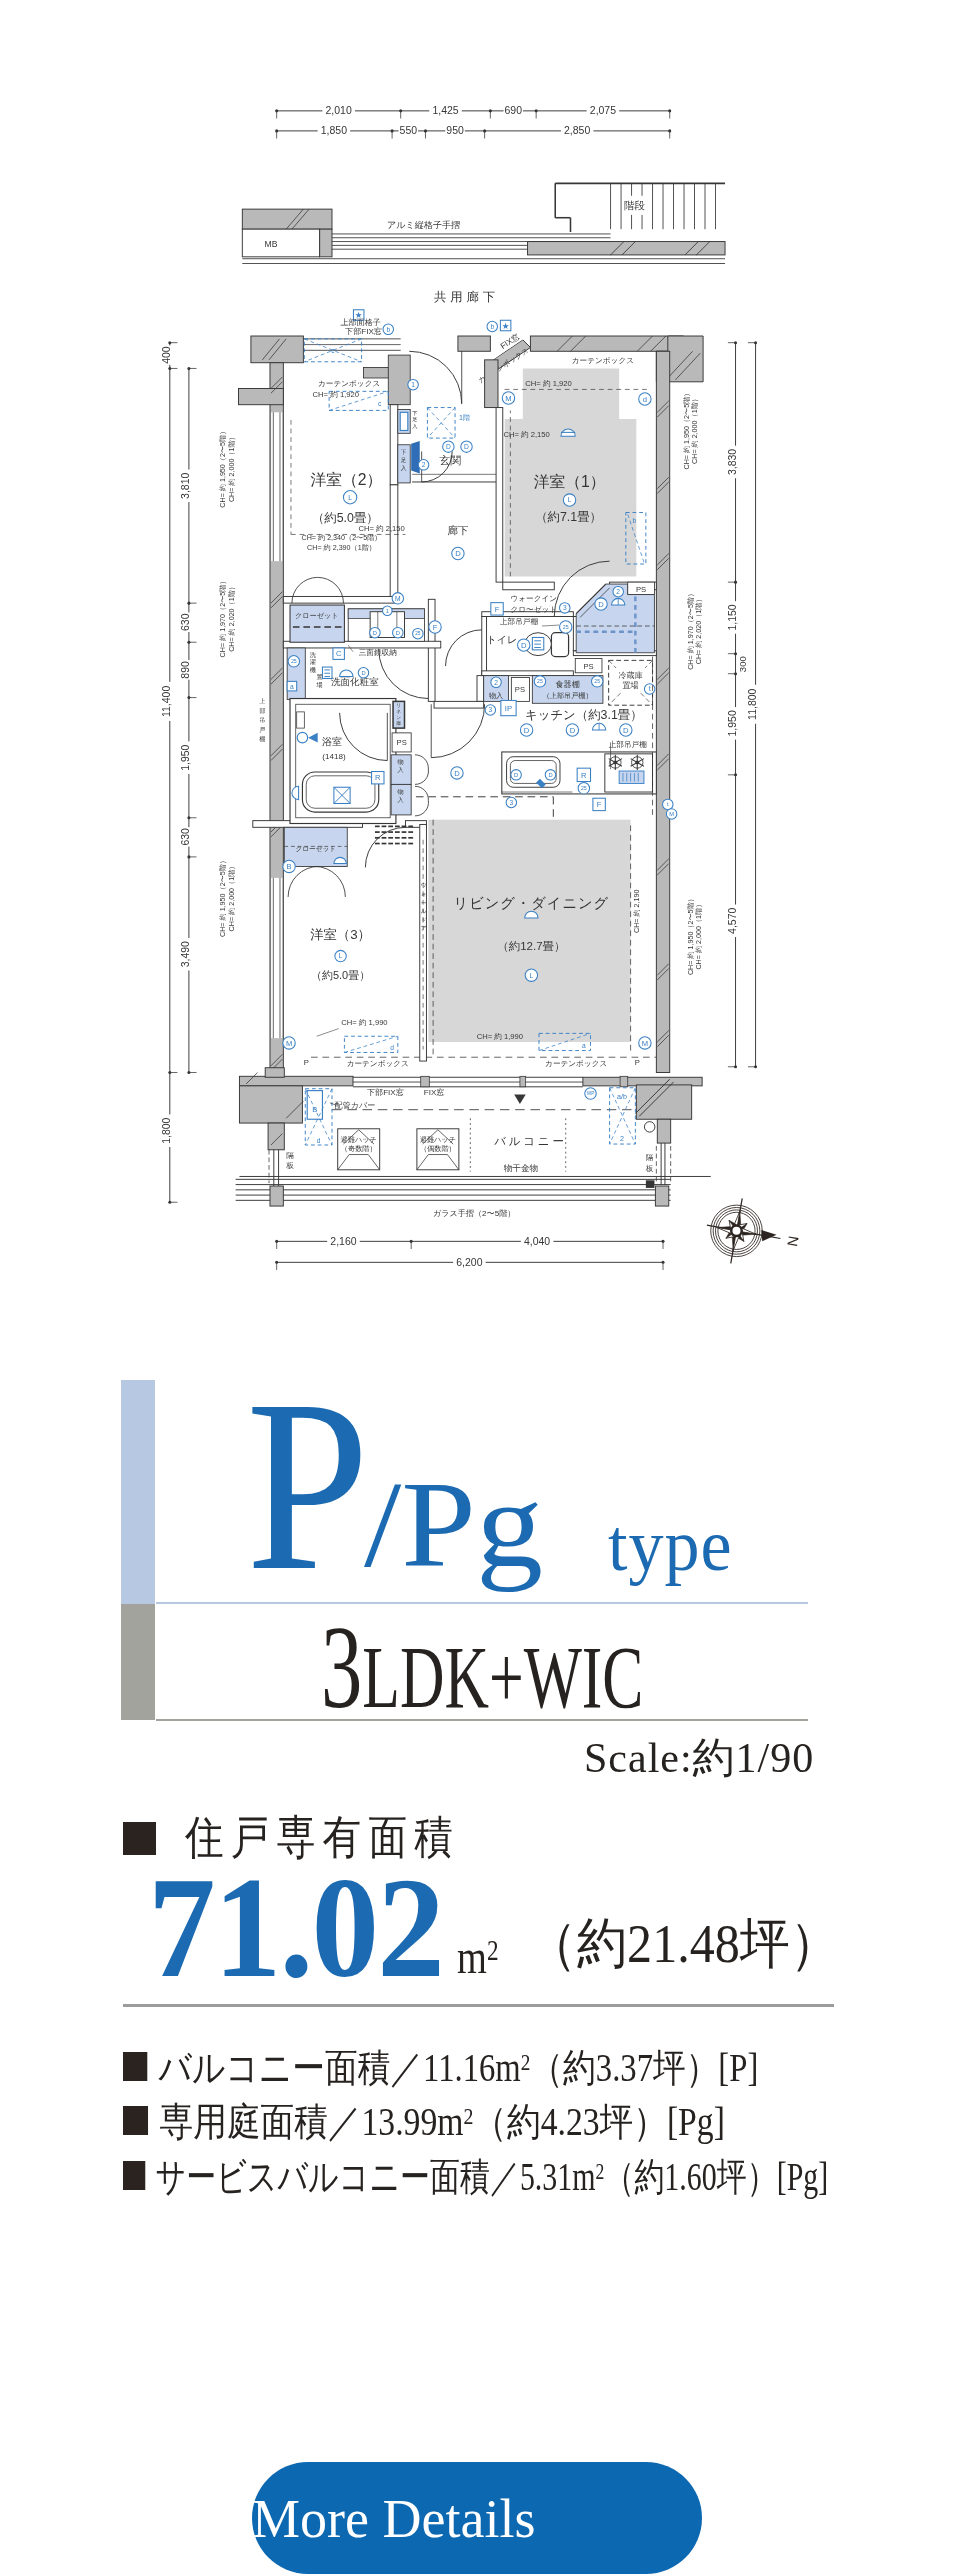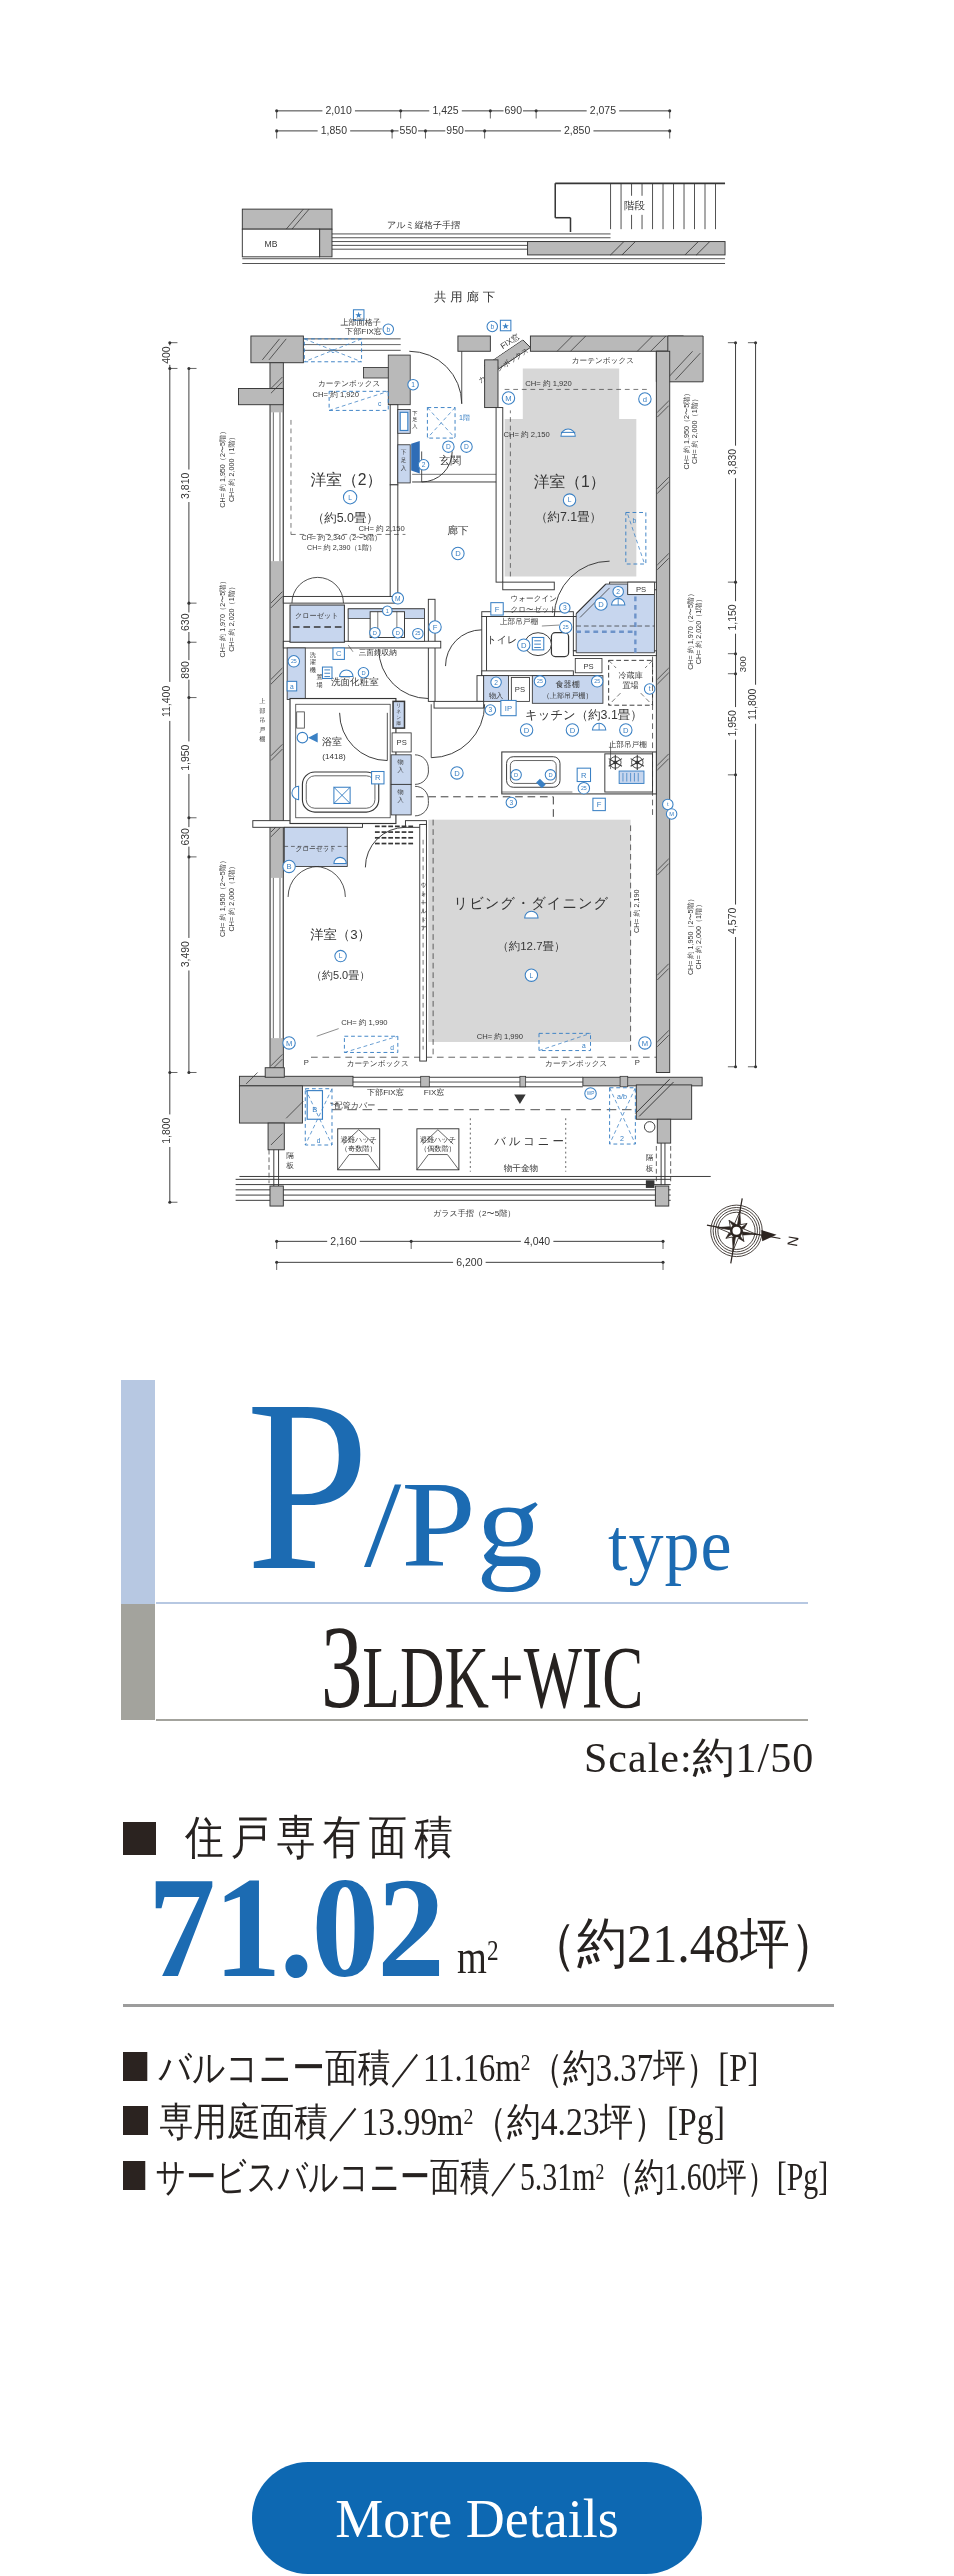--- a/index.html
+++ b/index.html
@@ -1196,21 +1196,21 @@
 <div class="abs" style="left:156px;top:1719px;width:652px;height:1.9px;background:#a3a39d;"></div>
 
 <div class="abs serif" style="left:246px;top:1362px;font-size:246px;line-height:1;color:#1c6bb2;transform:scale(0.90,1);transform-origin:left top;">P</div>
 
 <div class="abs serif" style="left:364px;top:1464px;font-size:122px;line-height:1;color:#1c6bb2;transform:scale(1.1,1);transform-origin:left top;">/Pg</div>
 
 <div class="abs serif" style="left:608px;top:1509px;font-size:73px;line-height:1;color:#1c6bb2;letter-spacing:1px;transform:scale(0.96,1);transform-origin:left top;">type</div>
 
 <div class="abs serif" style="left:321px;top:1609px;font-size:118px;line-height:1;color:#262220;white-space:nowrap;transform:scale(0.70,1);transform-origin:left top;">3<span style="font-size:88px;">LDK+WIC</span></div>
 
-<div class="abs serif" style="left:584px;top:1737px;font-size:42px;line-height:1;color:#262220;letter-spacing:1px;white-space:nowrap;">Scale:約1/50</div>
+<div class="abs serif" style="left:584px;top:1737px;font-size:42px;line-height:1;color:#262220;letter-spacing:1px;white-space:nowrap;">Scale:約1/90</div>
 
 <div class="abs" style="left:123px;top:1822px;width:33px;height:33px;background:#2b2320;"></div>
 
 <div class="abs serif" style="left:185px;top:1815px;font-size:46px;line-height:1;color:#262220;letter-spacing:8.6px;white-space:nowrap;transform:scale(0.84,1);transform-origin:left top;">住戸専有面積</div>
 
 <div class="abs serif" style="left:148px;top:1857px;font-size:143px;line-height:1;color:#1c6bb2;font-weight:bold;letter-spacing:-1.9px;white-space:nowrap;transform:scale(0.945,1);transform-origin:left top;">71.02</div>
 
 <div class="abs serif" style="left:457px;top:1933px;font-size:48px;line-height:1;color:#262220;transform:scale(0.8,1);transform-origin:left top;">m<span style="font-size:29px;vertical-align:13.4px;">2</span></div>
 
 <div class="abs serif" style="left:527px;top:1916px;font-size:55px;line-height:1;color:#262220;white-space:nowrap;transform:scale(0.91,1);transform-origin:left top;">（約21.48坪）</div>
@@ -1218,16 +1218,16 @@
 <div class="abs" style="left:123px;top:2004px;width:725px;height:2.9px;background:#9c9c9c;"></div>
 
 <div class="abs serif" style="left:123px;top:2048px;font-size:39px;line-height:1;color:#262220;white-space:nowrap;transform:scale(0.838,1);transform-origin:left top;"><span style="display:inline-block;width:29px;height:29px;background:#2b2320;margin-right:13.4px;"></span>バルコニー面積／11.16m<span style="font-size:23px;vertical-align:11.4px;">2</span>（約3.37坪）[P]</div>
 
 <div class="abs serif" style="left:123px;top:2102px;font-size:39px;line-height:1;color:#262220;white-space:nowrap;transform:scale(0.863,1);transform-origin:left top;"><span style="display:inline-block;width:29px;height:29px;background:#2b2320;margin-right:13.4px;"></span>専用庭面積／13.99m<span style="font-size:23px;vertical-align:11.4px;">2</span>（約4.23坪）[Pg]</div>
 
 <div class="abs serif" style="left:123px;top:2157px;font-size:39px;line-height:1;color:#262220;white-space:nowrap;transform:scale(0.768,1);transform-origin:left top;"><span style="display:inline-block;width:29px;height:29px;background:#2b2320;margin-right:13.4px;"></span>サービスバルコニー面積／5.31m<span style="font-size:23px;vertical-align:11.4px;">2</span>（約1.60坪）[Pg]</div>
 
 <div class="abs" style="left:252px;top:2462px;width:450px;height:112px;background:#0d68b2;border-radius:56px;"></div>
 
-<div class="abs serif" style="left:252px;top:2492px;width:450px;font-size:54px;line-height:1;color:#fff;text-align:center;">More Details</div>
+<div class="abs serif" style="left:252px;top:2492px;width:450px;font-size:54px;line-height:1;color:#fff;text-align:left;">More Details</div>
 
 </div>
 
 
 </body></html>

